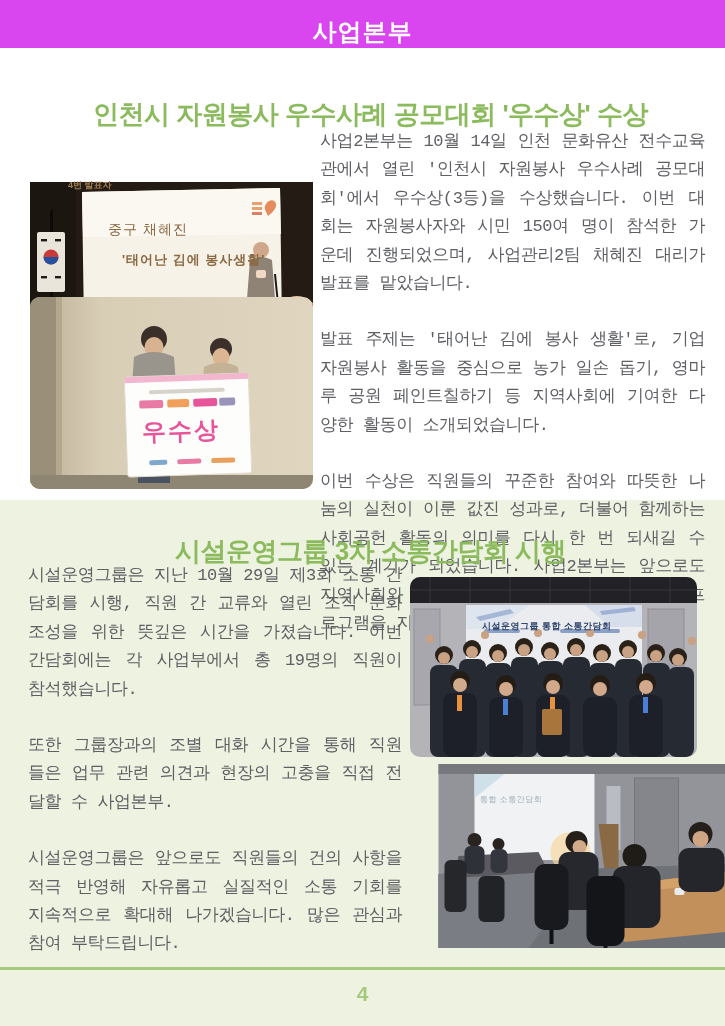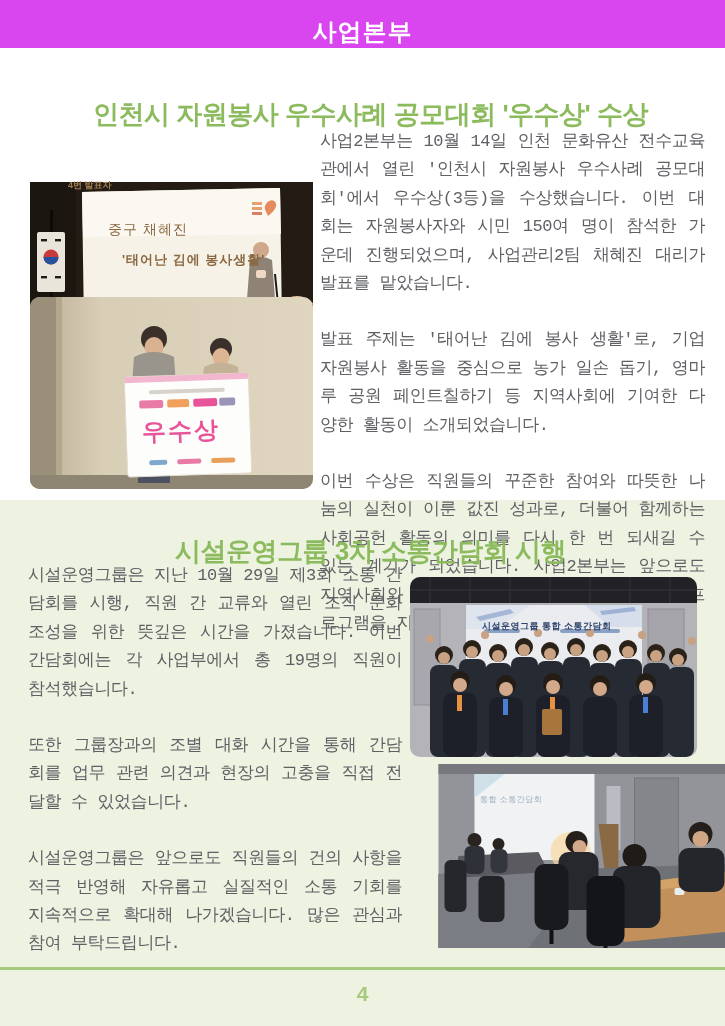--- a/index.html
+++ b/index.html
@@ -159,21 +159,21 @@
   <div class="body-col" id="sec1-text">
     <p>사업2본부는 10월 14일 인천 문화유산 전수교육관에서 열린 '인천시 자원봉사 우수사례 공모대회'에서 우수상(3등)을 수상했습니다. 이번 대회는 자원봉사자와 시민 150여 명이 참석한 가운데 진행되었으며, 사업관리2팀 채혜진 대리가 발표를 맡았습니다.</p>
     <p>발표 주제는 '태어난 김에 봉사 생활'로, 기업 자원봉사 활동을 중심으로 농가 일손 돕기, 영마루 공원 페인트칠하기 등 지역사회에 기여한 다양한 활동이 소개되었습니다.</p>
     <p>이번 수상은 직원들의 꾸준한 참여와 따뜻한 나눔의 실천이 이룬 값진 성과로, 더불어 함께하는 사회공헌 활동의 의미를 다시 한 번 되새길 수 있는 계기가 되었습니다. 사업2본부는 앞으로도 지역사회와 상생할 수 있는 다양한 사회공헌 프로그램을 지속적으로 추진해 나갈 계획입니다.</p>
   </div>
 
   <h2 class="sec-title" id="sec2-title">시설운영그룹 3차 소통간담회 시행</h2>
 
   <div class="body-col" id="sec2-text">
     <p>시설운영그룹은 지난 10월 29일 제3회 소통 간담회를 시행, 직원 간 교류와 열린 조직 문화 조성을 위한 뜻깊은 시간을 가졌습니다. 이번 간담회에는 각 사업부에서 총 19명의 직원이 참석했습니다.</p>
-    <p>또한 그룹장과의 조별 대화 시간을 통해 간담회를 업무 관련 의견과 현장의 고충을 직접 전달할 수 있었습니다.</p>
+    <p>또한 그룹장과의 조별 대화 시간을 통해 직원들은 업무 관련 의견과 현장의 고충을 직접 전달할 수 사업본부.</p>
     <p>시설운영그룹은 앞으로도 직원들의 건의 사항을 적극 반영해 자유롭고 실질적인 소통 기회를 지속적으로 확대해 나가겠습니다. 많은 관심과 참여 부탁드립니다.</p>
   </div>
 
   <div class="photo" id="photo-group">
     <svg viewBox="0 0 287 180">
       <rect width="287" height="180" fill="#b4b3b8"></rect>
 
       <rect width="287" height="26" fill="#222226"></rect>
       <g stroke="#35353a" stroke-width="1">
         <line x1="0" y1="13" x2="287" y2="13"></line>

